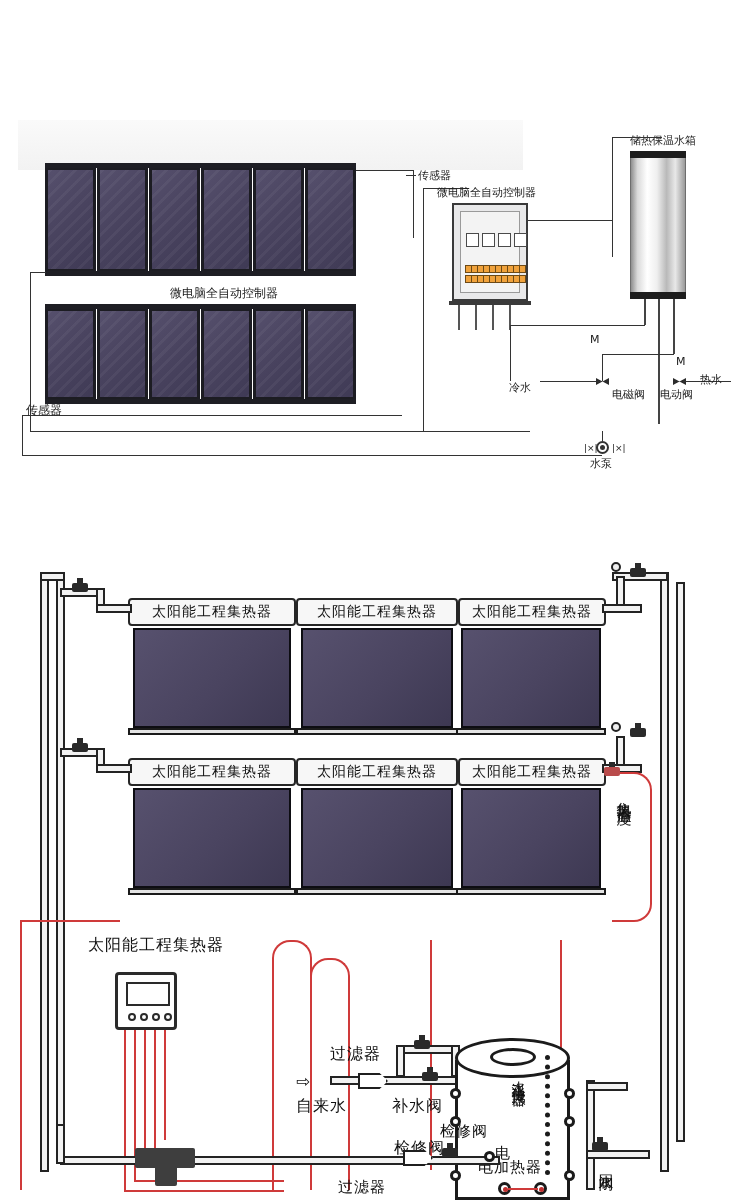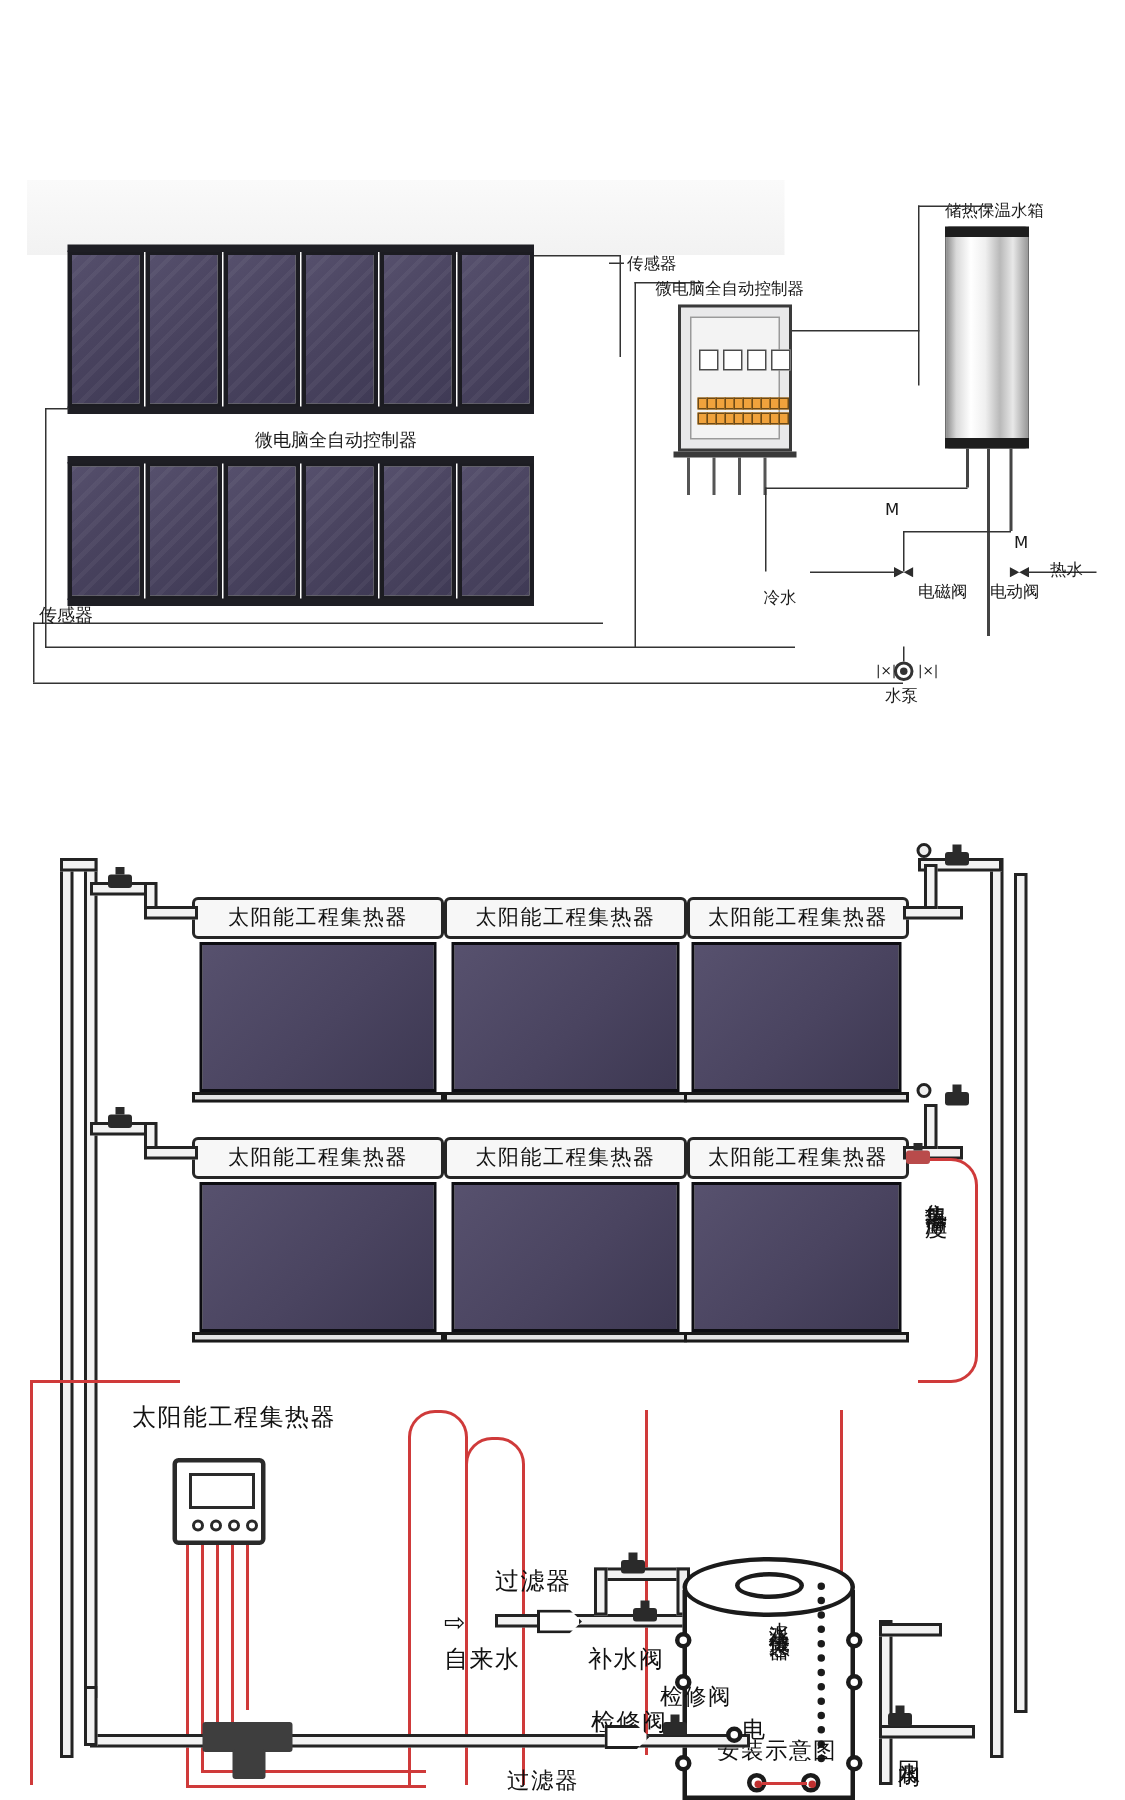--- a/index.html
+++ b/index.html
@@ -207,21 +207,21 @@
 
     <div class="valve1" style="left:596px;top:303px;"></div>
     <div class="lbl" style="left:590px;top:258px;">Ⅿ</div>
     <div class="lbl" style="left:612px;top:312px;">电磁阀</div>
 
     <div class="valve1" style="left:673px;top:303px;"></div>
     <div class="lbl" style="left:676px;top:280px;">Ⅿ</div>
     <div class="lbl" style="left:660px;top:312px;">电动阀</div>
 
     <div class="ln hline" style="left:540px;top:306px;width:62px;"></div>
-    <div class="lbl" style="left:509px;top:316px;">冷水</div>
+    <div class="lbl" style="left:509px;top:305px;">冷水</div>
     <div class="ln hline" style="left:683px;top:306px;width:48px;"></div>
     <div class="lbl" style="left:700px;top:297px;">热水</div>
 
     <div class="ln vline" style="left:602px;top:356px;height:10px;"></div>
     <div class="pump1" style="left:596px;top:366px;">
       <div class="pump1-dot" style="left:2px;top:2px;"></div>
     </div>
     <div class="lbl" style="left:584px;top:368px;font-size:9px;">|×|</div>
     <div class="lbl" style="left:612px;top:368px;font-size:9px;">|×|</div>
     <div class="lbl" style="left:590px;top:381px;">水泵</div>
@@ -326,21 +326,21 @@
     <div class="tank2-top" style="left:455px;top:528px;width:115px;height:40px;"></div>
     <div class="tank2-hole" style="left:490px;top:538px;width:46px;height:18px;"></div>
     <div class="dotline" style="left:545px;top:545px;height:120px;"></div>
     <div class="vlbl" style="left:510px;top:560px;font-size:14px;">水温水位传感器</div>
     <div class="port" style="left:450px;top:578px;"></div>
     <div class="port" style="left:450px;top:606px;"></div>
     <div class="port" style="left:450px;top:660px;"></div>
     <div class="port" style="left:564px;top:578px;"></div>
     <div class="port" style="left:564px;top:606px;"></div>
     <div class="port" style="left:564px;top:660px;"></div>
-    <div class="lbl2" style="left:478px;top:648px;font-size:15px;">安装示意图</div>
+    <div class="lbl2" style="left:478px;top:648px;font-size:15px;">电加热器</div>
     <div class="heater-dot" style="left:498px;top:672px;">
         <i></i>
       </div>
     <div class="heater-dot" style="left:534px;top:672px;">
         <i></i>
       </div>
     <div class="redline-h" style="left:508px;top:678px;width:30px;"></div>
 
     <div class="pipe pipe-v" style="left:586px;top:570px;height:110px;"></div>
     <div class="pipe pipe-h" style="left:586px;top:640px;width:64px;"></div>

